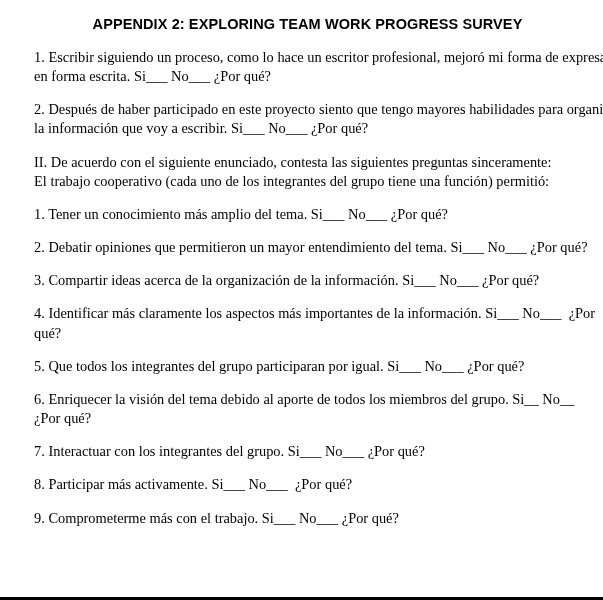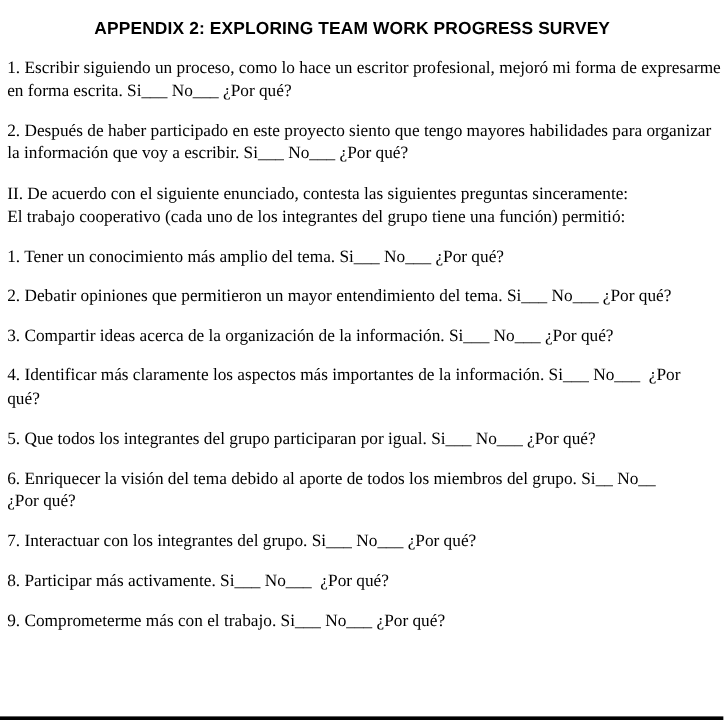--- a/index.html
+++ b/index.html
@@ -12,21 +12,21 @@
     height: 600px;
     overflow: hidden;
     font-family: "Liberation Serif", serif;
     color: #000000;
   }
   .page {
     position: relative;
     width: 603px;
     height: 600px;
     box-sizing: border-box;
-    padding: 10px 6px 0 6px;
+    padding: 10px 6px 0 34px;
   }
   .doc-title {
     text-align: center;
     font-family: "Liberation Sans", sans-serif;
     font-weight: bold;
     font-size: 14.5px;
     letter-spacing: 0.1px;
     margin: 6px 0 16px 0;
     padding-right: 16px;
   }

